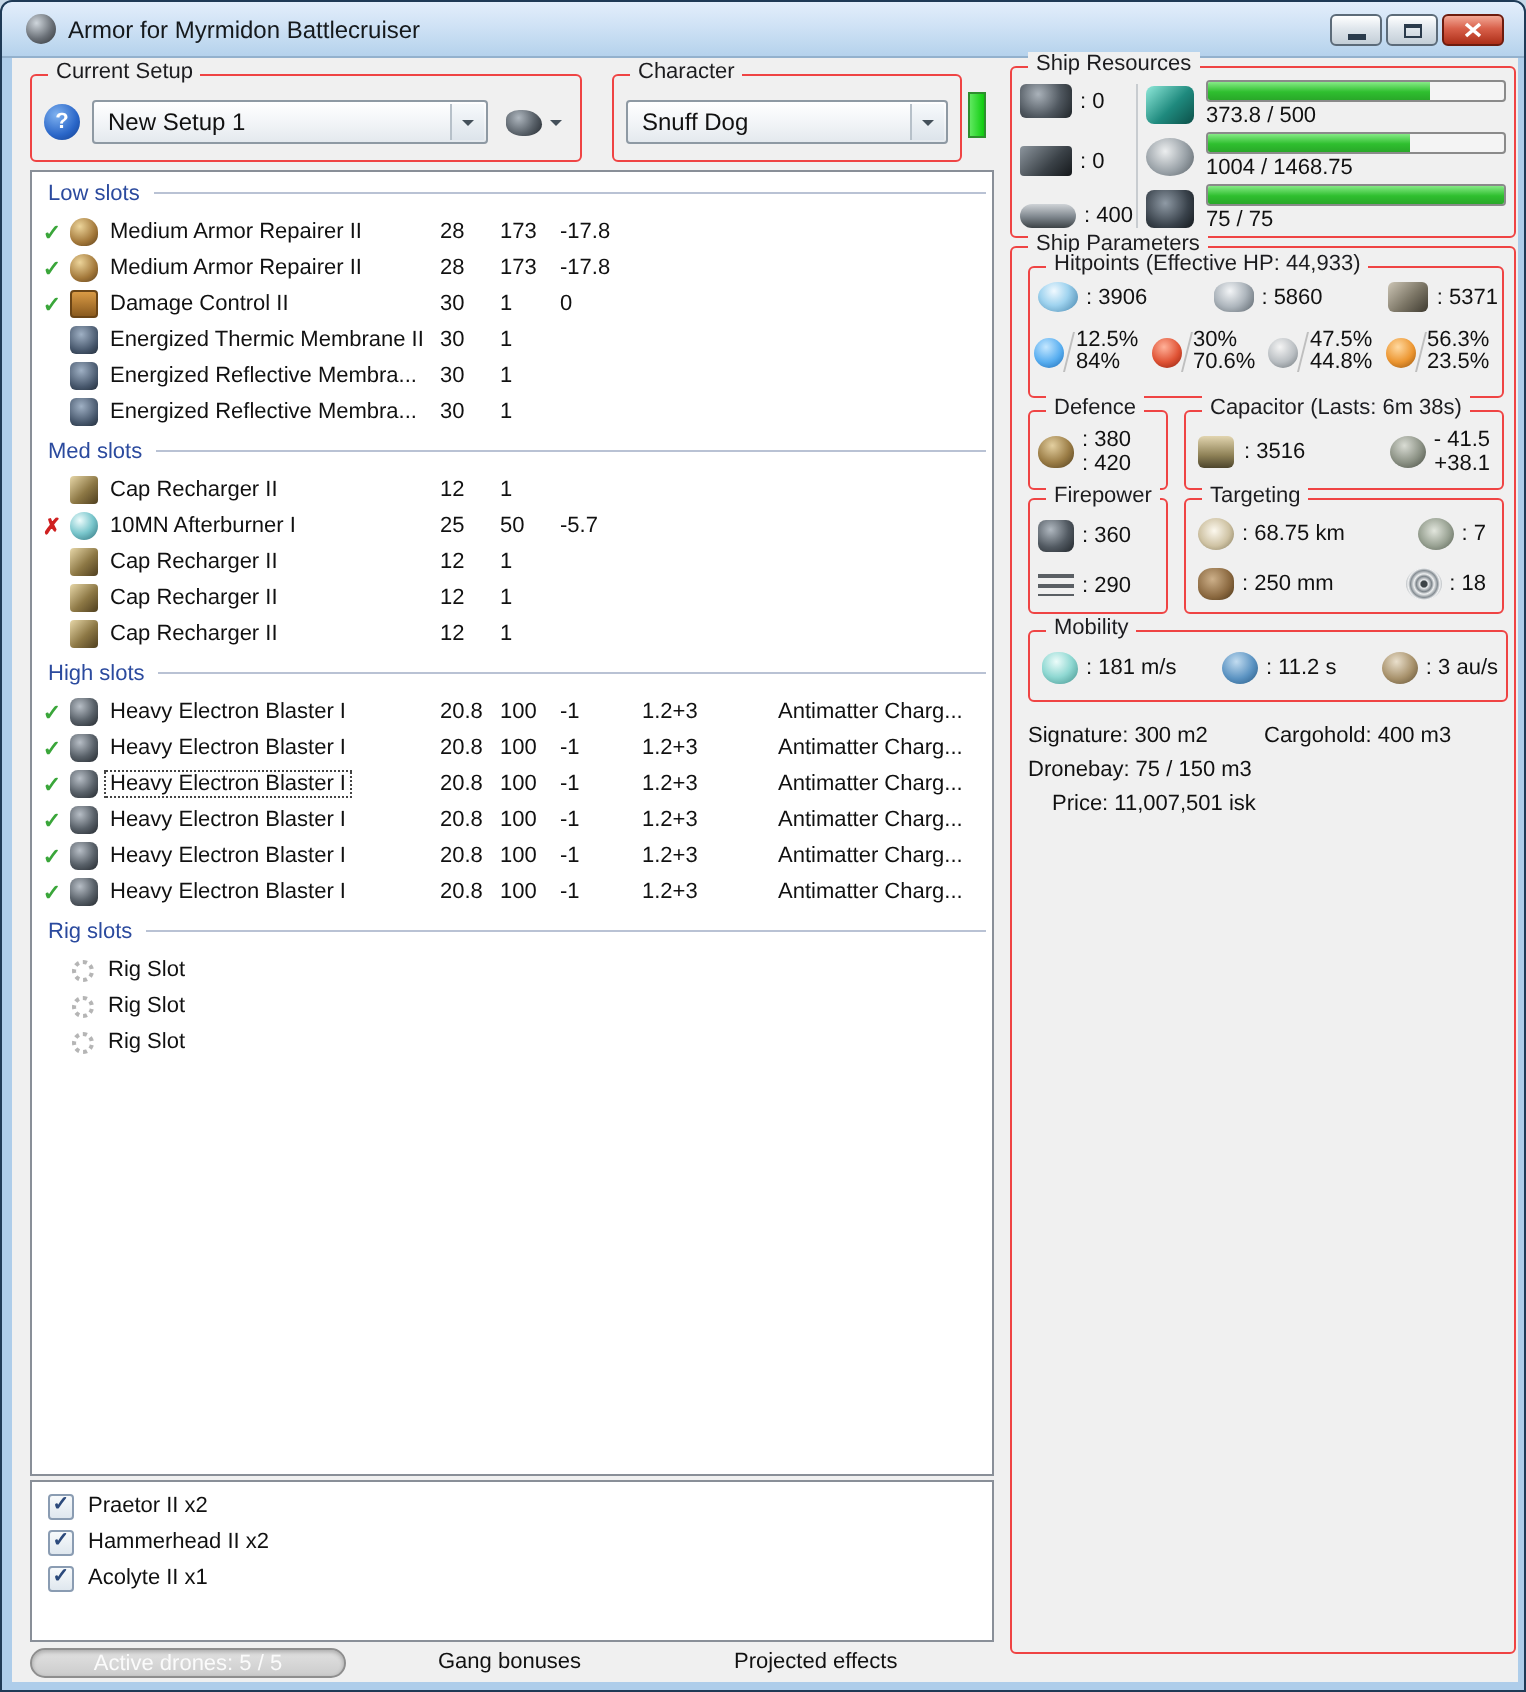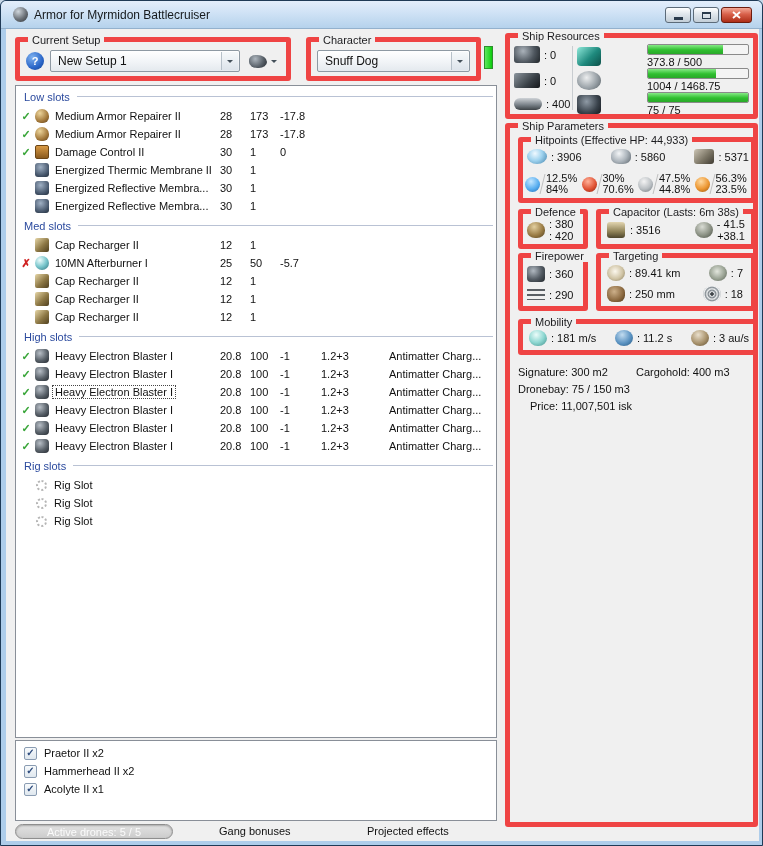--- a/index.html
+++ b/index.html
@@ -19,21 +19,21 @@
   .wbtn{width:26px;height:16px;border:1px solid #5c6b79;border-radius:3px;
     background:linear-gradient(#ffffff,#dfe6ec 45%,#c3ced7);
     display:flex;align-items:center;justify-content:center;}
   .wbtn.close{width:31px;background:linear-gradient(#f3a896,#d8604a 45%,#ad2e18);border-color:#6d1c0e;}
   .glyph-min{width:9px;height:3px;background:#2a3b4c;margin-top:7px;}
   .glyph-max{width:9px;height:7px;border:1px solid #2a3b4c;border-top-width:2px;}
 
   .client{position:absolute;top:28px;left:5px;width:753px;height:812px;background:#f0f0f0;}
 
   
-  .gbox{position:absolute;border:5px solid #ef4444;border-radius:3px;}
+  .gbox{position:absolute;border:1px solid #ef4444;border-radius:3px;}
   .glabel{position:absolute;top:-8px;left:8px;background:#f0f0f0;padding:0 4px;color:#1c1c1f;white-space:nowrap;}
 
   
   .gb-setup{left:9px;top:8px;width:276px;height:44px;}
   .gb-char{left:300px;top:8px;width:175px;height:44px;}
   .setup-inner{position:absolute;inset:0;display:flex;align-items:center;padding:4px 6px 0 6px;gap:6px;}
   .helpbtn{width:18px;height:18px;border-radius:50%;flex:none;cursor:default;
     background:radial-gradient(circle at 35% 30%,#7fb2f0,#2a66c8 60%,#143e8a);
     color:#fff;font-weight:bold;font-size:11px;display:flex;align-items:center;justify-content:center;}
   .combo{position:relative;height:22px;flex:1;border:1px solid #8e99a3;border-radius:2px;
@@ -132,21 +132,21 @@
   .ftab.proj{left:361px;}
 
   
   .gb-res{left:499px;top:4px;width:253px;height:86px;}
   .res-inner{position:absolute;inset:6px 4px 2px 4px;display:flex;}
   .res-left{width:58px;display:flex;flex-direction:column;justify-content:space-between;padding:2px 0;}
   .stat{display:flex;align-items:center;gap:4px;white-space:nowrap;}
   .vdiv{width:1px;background:#c8ccd0;margin:2px 4px 2px 0;}
   .res-right{flex:1;display:flex;flex-direction:column;justify-content:space-between;}
   .res-row{display:flex;align-items:center;gap:6px;}
-  .res-stack{flex:1;margin-left:40px;}
+  .res-stack{flex:1;}
   .bar-track{height:11px;border:1px solid #8a8a8a;border-radius:2px;background:#f4f4f4;overflow:hidden;}
   .bar-fill{height:100%;background:linear-gradient(#86ea86,#2fbf2f 55%,#29a829);}
   .bar-label{margin-top:1px;}
 
   .gb-params{left:499px;top:94px;width:253px;height:704px;}
   .gb-hp{left:8px;top:9px;width:238px;height:66px;}
   .hp-row{position:absolute;left:4px;top:7px;right:2px;display:flex;justify-content:space-between;align-items:center;}
   .resist-row{position:absolute;left:2px;top:31px;right:0;display:flex;align-items:center;}
   .rgroup{display:flex;align-items:center;flex:1;}
   .rsep{width:1px;height:20px;background:#bfbfbf;transform:skewX(-14deg);margin:0 3px 0 2px;}
@@ -648,21 +648,21 @@
             </div>
         </div>
       </div>
 
       <div class="gbox gb-targ">
         <span class="glabel">Targeting</span>
         <div class="targ-inner">
           <div class="targ-row">
             <div class="stat">
                 <span class="pic p18 pic-radar"></span>
-                <span>: 89.41 km</span>
+                <span>: 68.75 km</span>
               </div>
             <div class="stat">
                 <span class="pic p18 pic-max-targets"></span>
                 <span>: 7</span>
               </div>
           </div>
           <div class="targ-row">
             <div class="stat">
                 <span class="pic p18 pic-scan-res"></span>
                 <span>: 250 mm</span>

